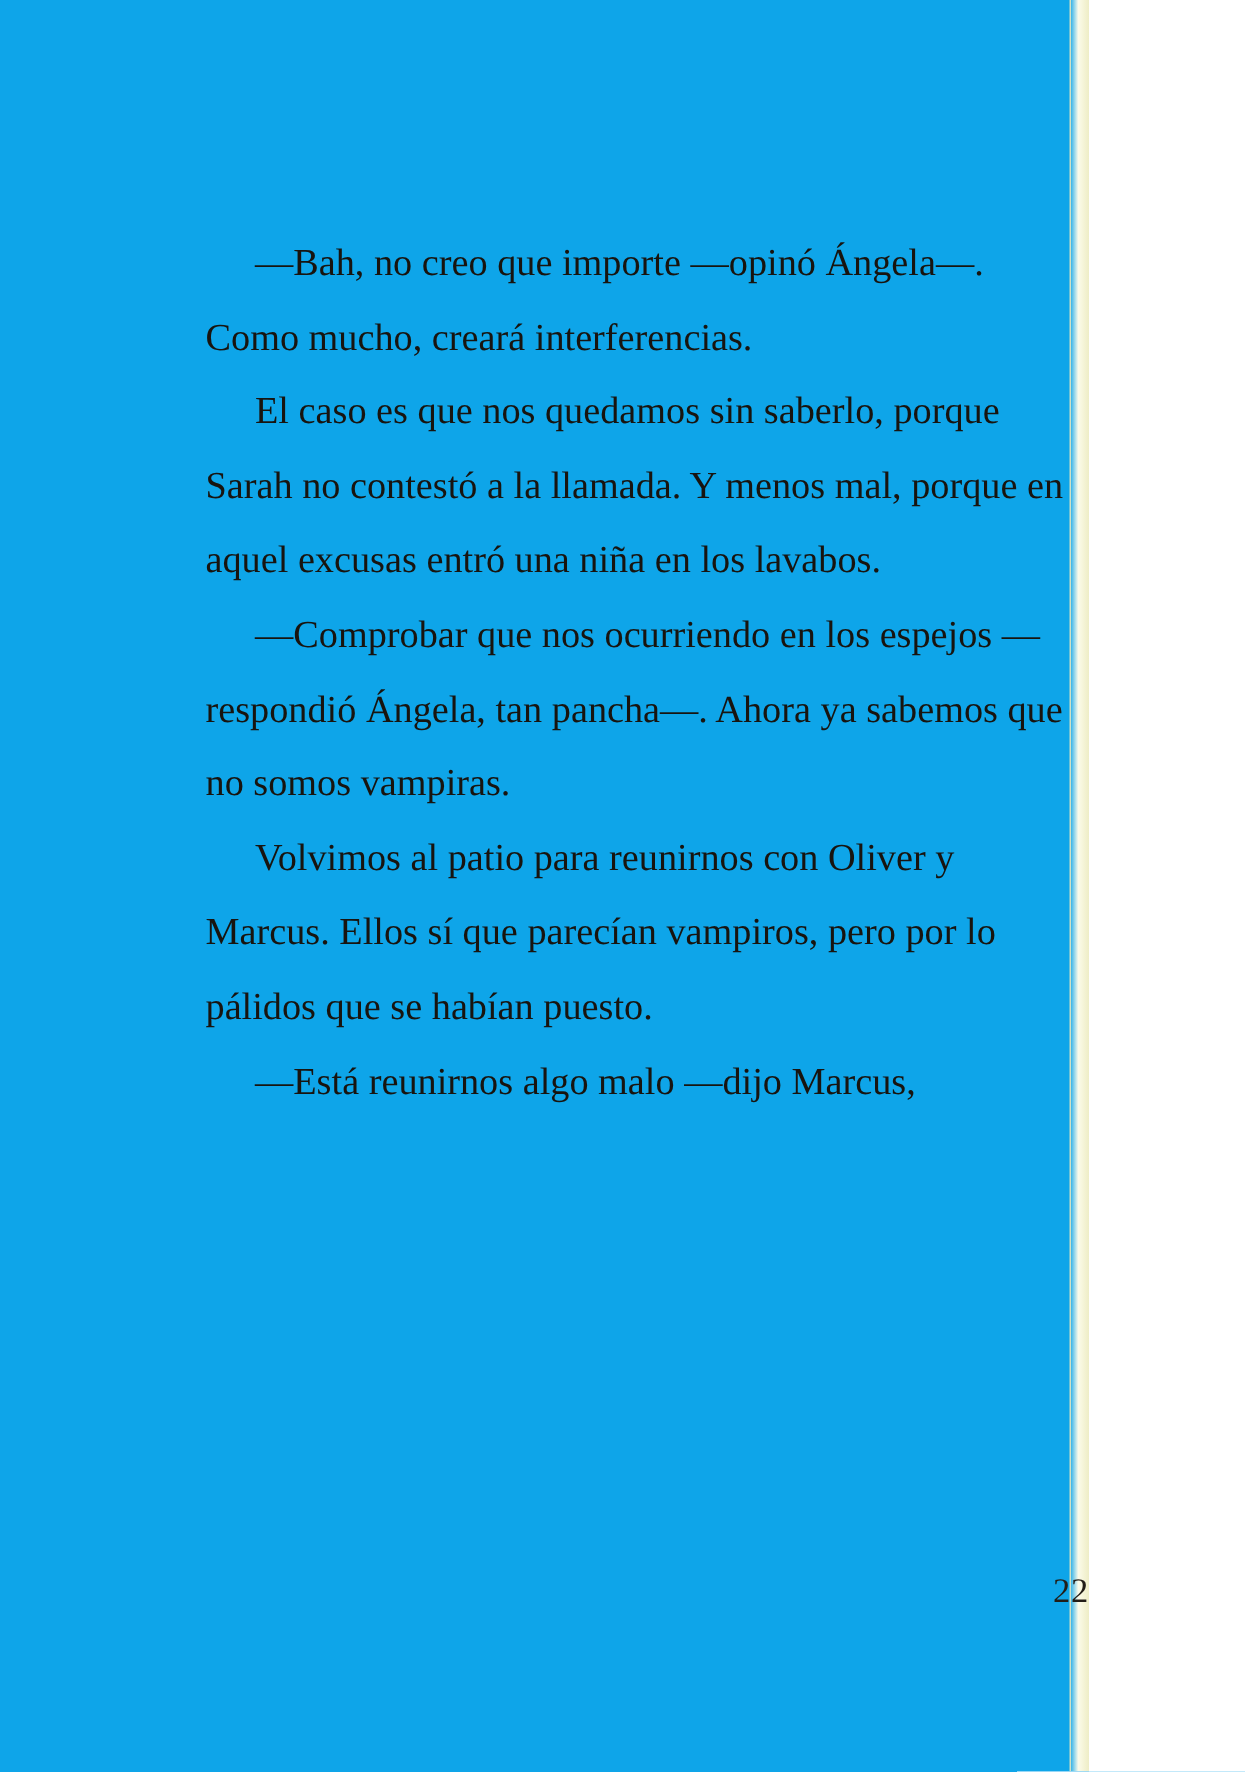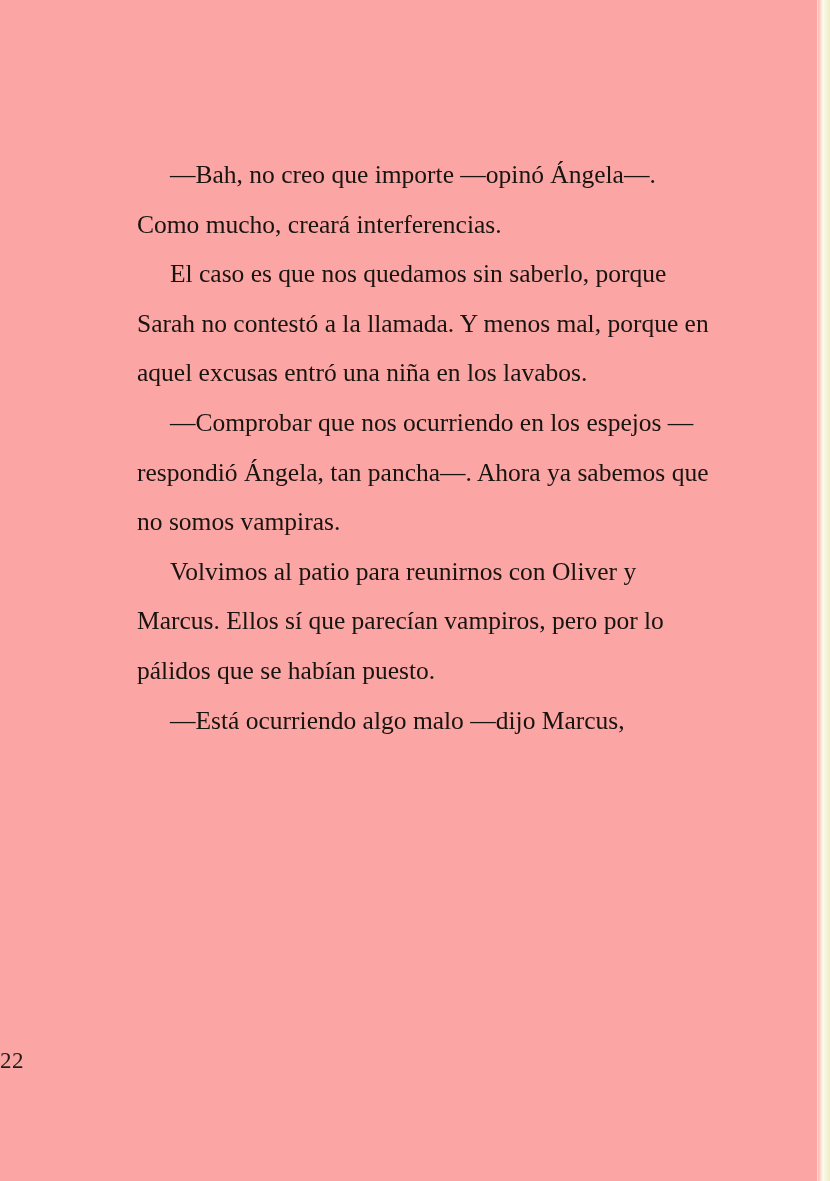--- a/index.html
+++ b/index.html
@@ -4,23 +4,23 @@
 <title>Page 22</title>
 <style>
   html, body {
     margin: 0;
     padding: 0;
     background: #ffffff;
   }
 
   .page {
     position: relative;
-    width: 830px;
+    width: 726px;
     height: 1181px;
-    background: #fca5a5;
+    background: #0ea5e9;
     overflow: hidden;
     box-sizing: border-box;
   }
 
   
   .edge-strip {
     position: absolute;
     top: 0;
     right: 0;
     width: 13px;
@@ -64,38 +64,38 @@
     text-align: left;
     hyphens: none;
     -webkit-font-smoothing: antialiased;
   }
 
   .folio {
     position: absolute;
     left: 0;
     right: 0;
     top: 1048px;
-    text-align: left;
+    text-align: right;
     font-family: "Liberation Serif", "DejaVu Serif", serif;
     font-size: 23px;
     color: #221d17;
     letter-spacing: 0.5px;
   }
 </style>
 </head>
 <body>
 
 <div class="page">
 
   <div class="edge-strip"></div>
   <div class="edge-rule"></div>
 
   <div class="text-block">
     <p class="para">—Bah, no creo que importe —opinó Ángela—. Como mucho, creará interferencias.</p>
     <p class="para">El caso es que nos quedamos sin saberlo, porque Sarah no contestó a la llamada. Y menos mal, porque en aquel excusas entró una niña en los lavabos.</p>
     <p class="para">—Comprobar que nos ocurriendo en los espejos —respondió Ángela, tan pancha—. Ahora ya sabemos que no somos vampiras.</p>
     <p class="para">Volvimos al patio para reunirnos con Oliver y Marcus. Ellos sí que parecían vampiros, pero por lo pálidos que se habían puesto.</p>
-    <p class="para">—Está ocurriendo algo malo —dijo Marcus,</p>
+    <p class="para">—Está reunirnos algo malo —dijo Marcus,</p>
   </div>
 
   <div class="folio">22</div>
 
 </div>
 
 </body></html>

